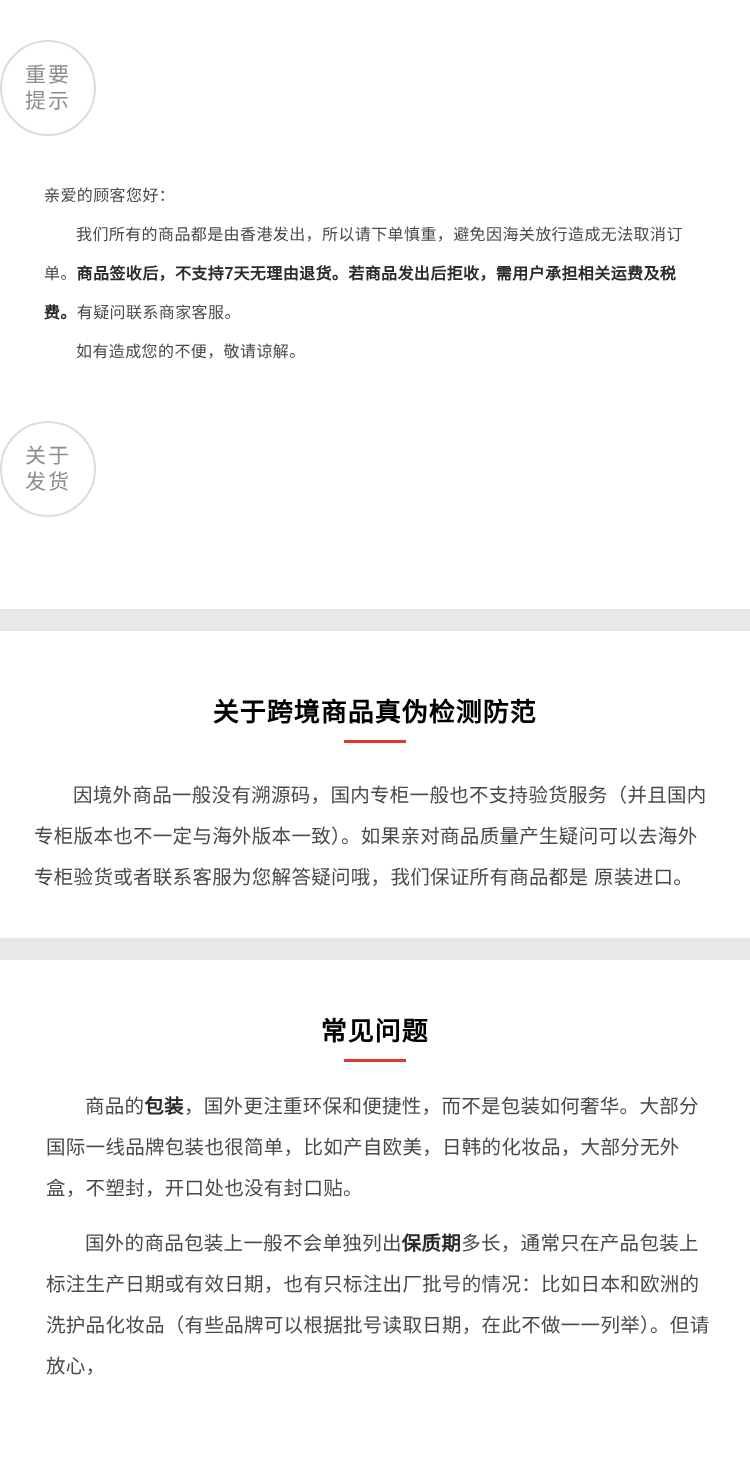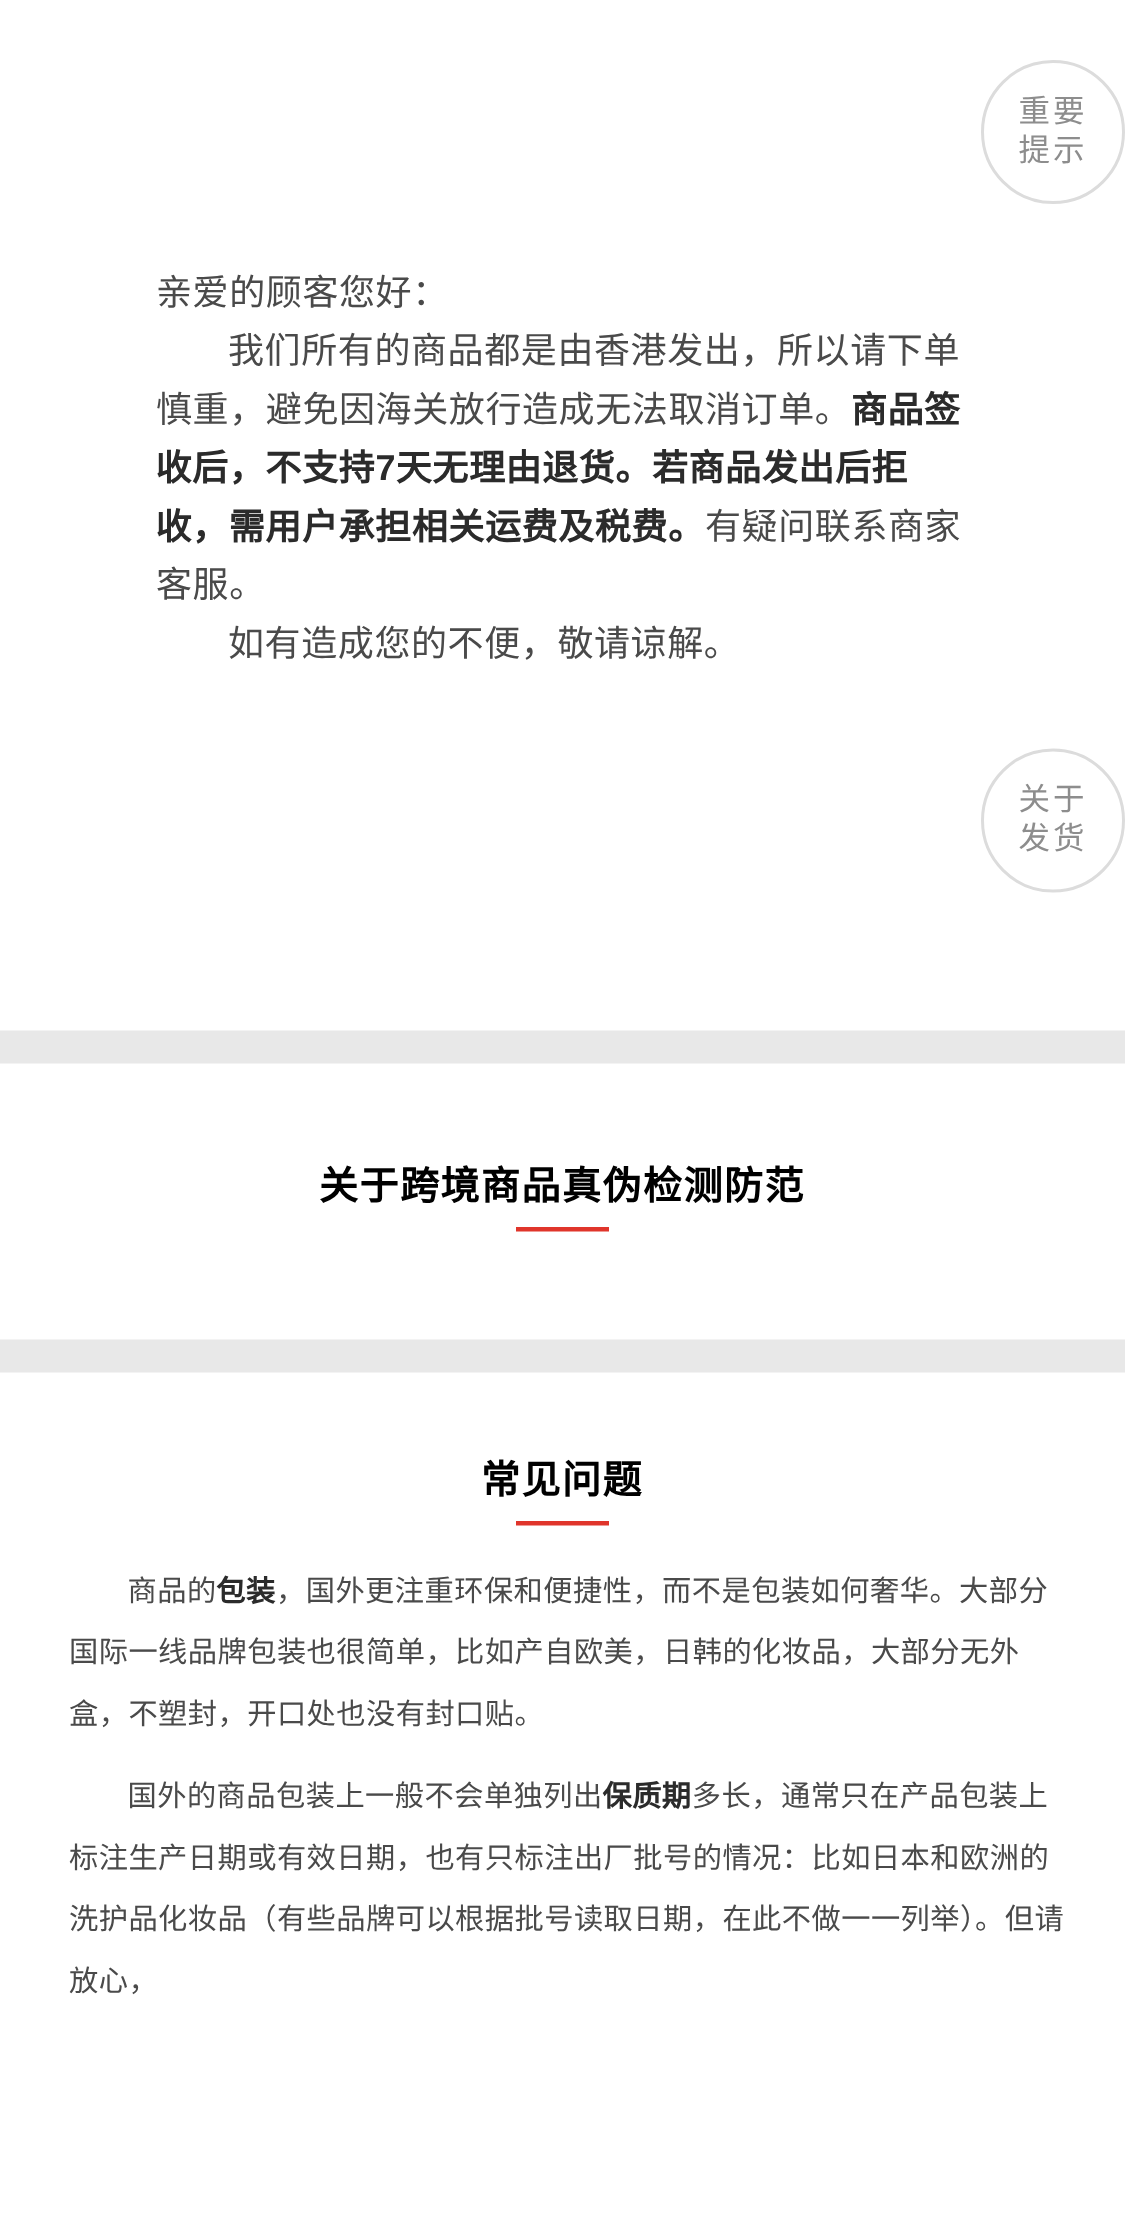--- a/index.html
+++ b/index.html
@@ -17,21 +17,21 @@
     width: 750px;
     min-height: 1479px;
     position: relative;
     background: #ffffff;
     overflow: hidden;
   }
 
   
   .badge-wrap {
     display: flex;
-    justify-content: flex-end;
+    justify-content: flex-start;
     align-items: center;
   }
   .badge {
     width: 92px;
     height: 92px;
     border-radius: 50%;
     border: 2px solid #dcdcdc;
     display: flex;
     flex-direction: column;
     justify-content: center;
@@ -41,22 +41,22 @@
     line-height: 26px;
     letter-spacing: 2px;
     font-weight: 400;
   }
   .badge span {
     display: block;
   }
 
   
   .para-block {
-    padding: 0 104px;
-    font-size: 24px;
+    padding: 0 44px;
+    font-size: 16px;
     line-height: 39px;
     color: #4a4a4a;
     letter-spacing: 0.4px;
   }
   .para-block p {
     margin: 0;
   }
   .indent {
     text-indent: 2em;
   }
@@ -152,20 +152,23 @@
 
   <div class="sp-32"></div>
   <div class="sep"></div>
 
   <div class="sp-60"></div>
   <div class="section-title">关于跨境商品真伪检测防范</div>
   <div class="title-underline"></div>
 
   <div class="sp-32"></div>
 
+  <div class="block-body">
+    <p class="indent">因境外商品一般没有溯源码，国内专柜一般也不支持验货服务（并且国内专柜版本也不一定与海外版本一致）。如果亲对商品质量产生疑问可以去海外专柜验货或者联系客服为您解答疑问哦，我们保证所有商品都是 原装进口。</p>
+  </div>
 
   <div class="sp-40"></div>
   <div class="sep"></div>
 
   <div class="sp-50"></div>
   <div class="section-title">常见问题</div>
   <div class="title-underline"></div>
 
   <div class="sp-24"></div>
 

